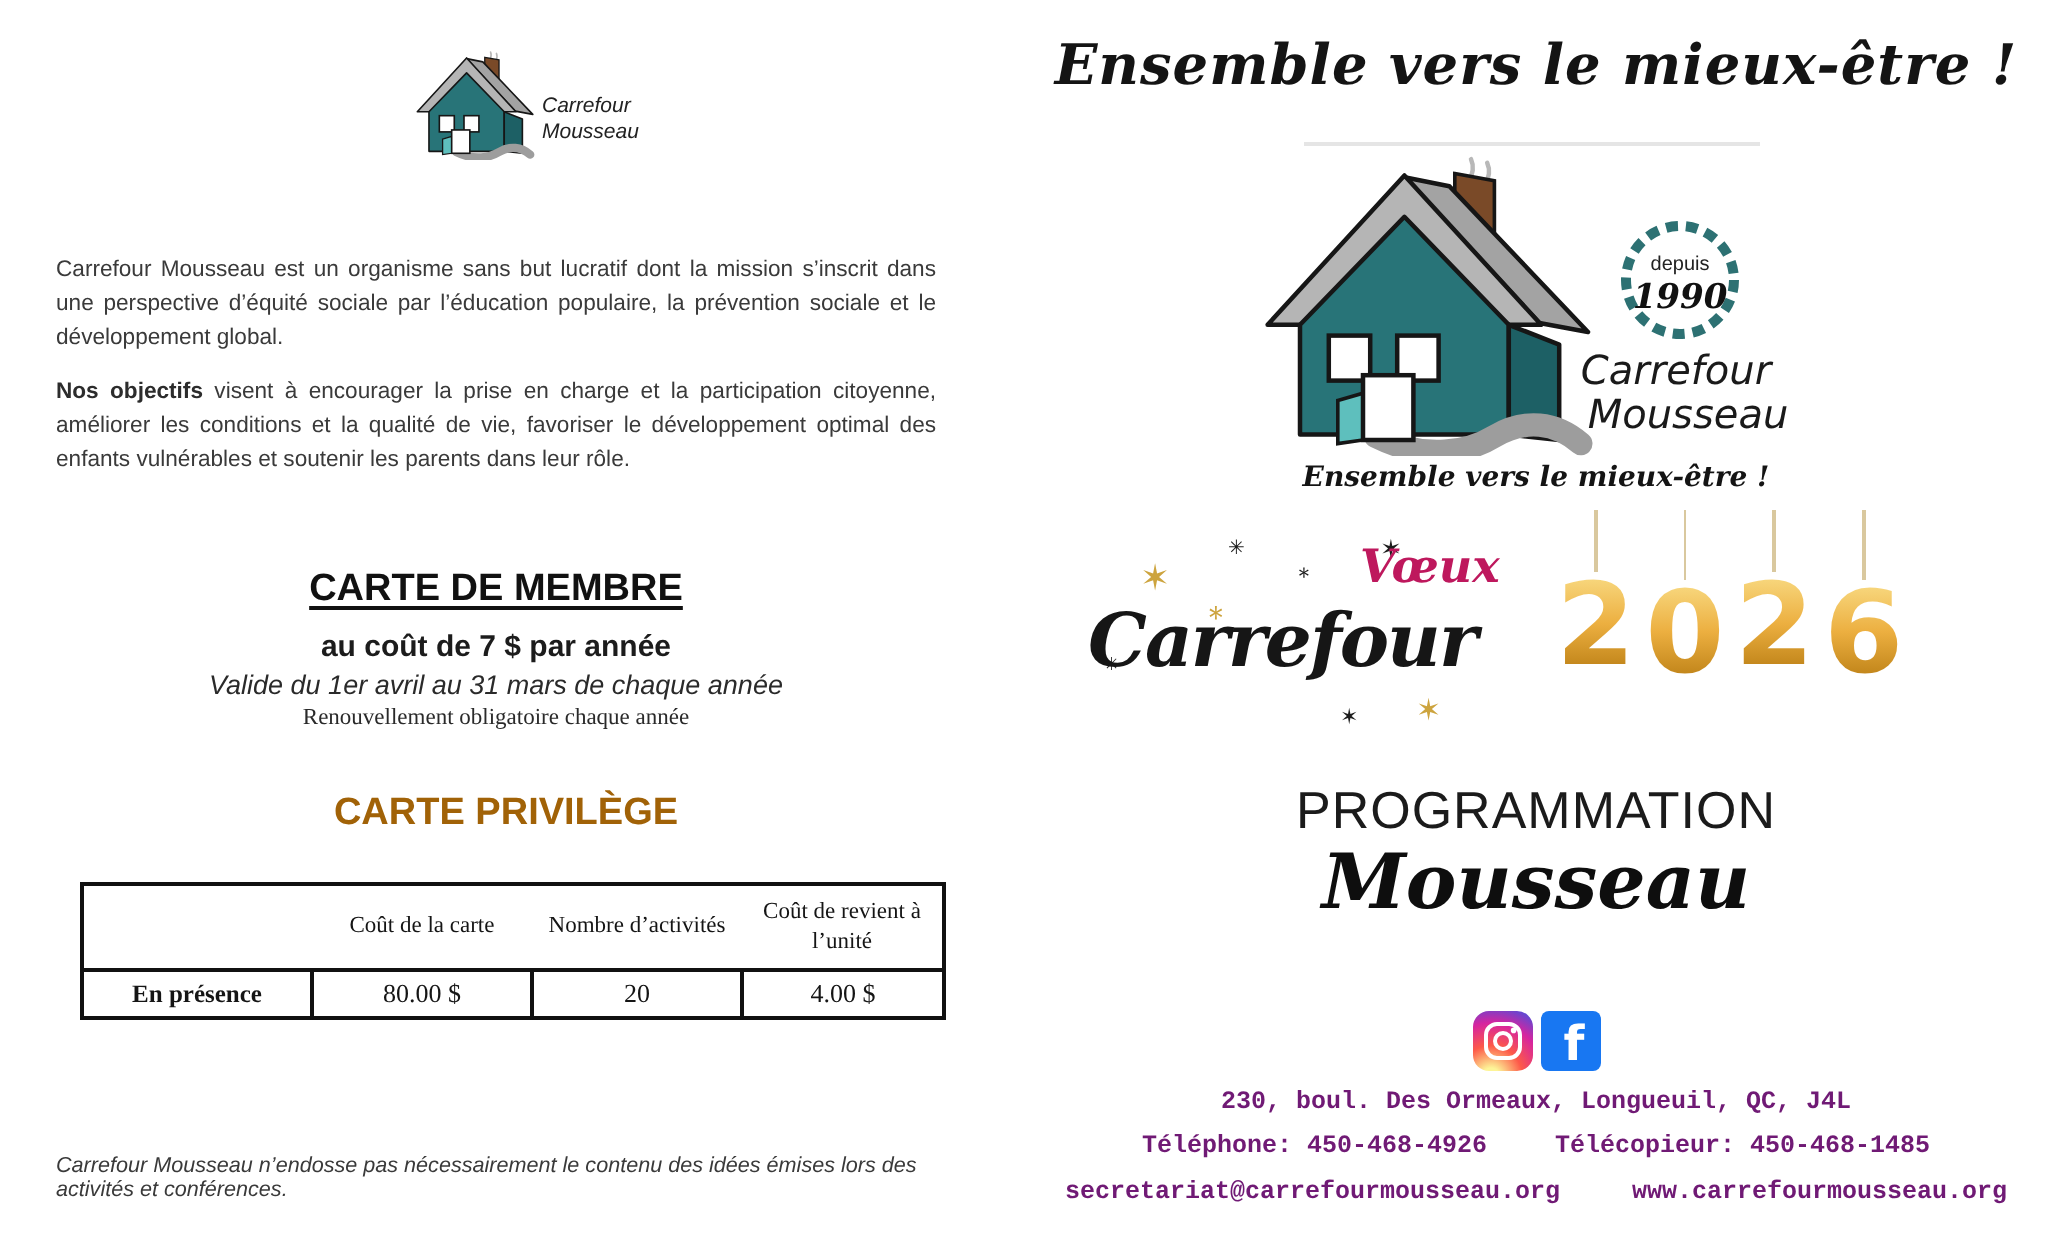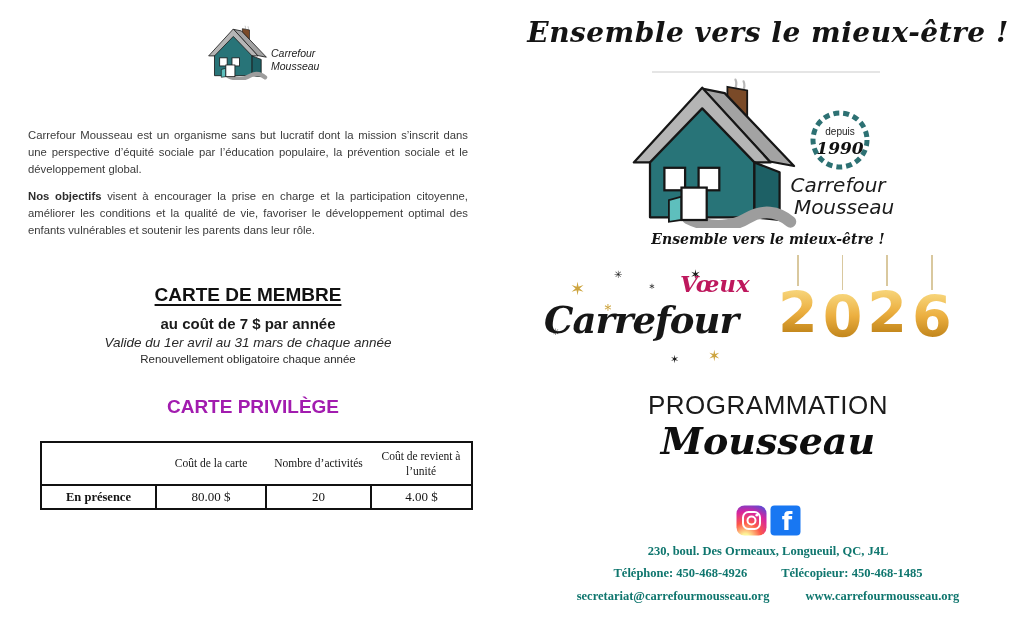--- a/index.html
+++ b/index.html
@@ -25,24 +25,24 @@
   .mission-paras { position:absolute; top:127px; left:28px; width:440px;
     font-size:11.3px; line-height:1.5; text-align:justify; color:#3a3a3a; }
   .mission-paras p { margin:0 0 10px 0; }
   .mission-paras b { color:#2c2c2c; }
 
   .membre { position:absolute; top:284px; left:28px; width:440px; text-align:center; color:#2a2a2a; }
   .membre h2 { margin:0 0 9px 0; font-size:19px; color:#111;
     text-decoration:underline; text-decoration-thickness:2px; text-underline-offset:3px; }
   .membre .cost  { font-weight:bold; font-size:15px; color:#1c1c1c; margin-bottom:3px; }
   .membre .valid { font-style:italic; font-size:13.5px; margin-bottom:3px; }
-  .membre .renew { font-size:11.5px; }
+  .membre .renew { font-size:11.5px;font-family:Liberation Serif, serif; }
 
   .priv-title { position:absolute; top:396px; left:28px; width:450px; margin:0;
-    text-align:center; font-size:19px; font-weight:bold; color:#a21caf; }
+    text-align:center; font-size:19px; font-weight:bold; color:#a16207; }
 
   table.ptable { position:absolute; top:441px; left:40px; width:431px;
     border-collapse:collapse; table-layout:fixed; border:2px solid #111;
     font-family:"Liberation Serif", serif; color:#151515; }
   .ptable col.c1 { width:115px; } .ptable col.c2 { width:110px; }
   .ptable col.c3 { width:105px; } .ptable col.c4 { width:101px; }
   .ptable thead tr { border-bottom:2px solid #0ea5e9; }
   .ptable th { border:none; font-weight:normal; font-size:11.5px; height:43px;
     vertical-align:middle; text-align:center; padding:2px 4px; line-height:1.3; }
   .ptable th.nw { white-space:nowrap; }
@@ -92,21 +92,21 @@
 
   .prog-title { position:absolute; top:390px; left:0; width:512px; text-align:center;
     font-size:26px; color:#1b1b1b; letter-spacing:.5px; }
   .prog-month { position:absolute; top:418px; left:0; width:512px; text-align:center;
     font-size:38px; color:#0e0e0e; }
 
   .socials { position:absolute; top:505px; left:0; width:512px; display:flex;
     justify-content:center; align-items:center; gap:3px; }
   .socials svg { width:31px; height:31px; display:block; }
 
-  .contact { font-family:Liberation Serif, serif; font-weight:bold; color:#0f766e; }
+  .contact { font-family:Liberation Mono, monospace; font-weight:bold; color:#701a75; }
   .addr { position:absolute; top:544px; left:0; width:512px; text-align:center; font-size:12.5px; }
   .phoneline { position:absolute; top:566px; left:0; width:512px; display:flex;
     justify-content:center; gap:34px; font-size:12.5px; }
   .webline { position:absolute; top:589px; left:0; width:512px; display:flex;
     justify-content:center; gap:36px; font-size:12.5px; }
 
   .wreath-since { font-family:"Liberation Sans", sans-serif; font-size:10px; fill:#222; }
   .wreath-year  { font-family:"DejaVu Serif", serif; font-style:italic; font-weight:bold; font-size:17px; fill:#111; }
   .logo-name    { font-family:"DejaVu Sans", sans-serif; font-style:italic; font-size:20px; fill:#1a1a1a; }
   .fb-f { font-family:"DejaVu Sans", sans-serif; font-weight:bold; font-size:24px; fill:#fff; }
@@ -172,20 +172,21 @@
       <tbody>
         <tr>
           <td class="rowlabel">En présence</td>
           <td>80.00 $</td>
           <td>20</td>
           <td>4.00 $</td>
         </tr>
       </tbody>
     </table>
 
+    <p class="disclaimer">Carrefour Mousseau n’endosse pas nécessairement le contenu des idées émises lors des activités et conférences.</p>
   </section>
 
   <section class="page page-right">
 
     <div class="tagline-top script">Ensemble vers le mieux-être !</div>
     <div class="divider"></div>
 
     <div class="logo-big">
       <svg viewBox="0 0 272 152" aria-hidden="true">
         <g transform="scale(0.9)">

